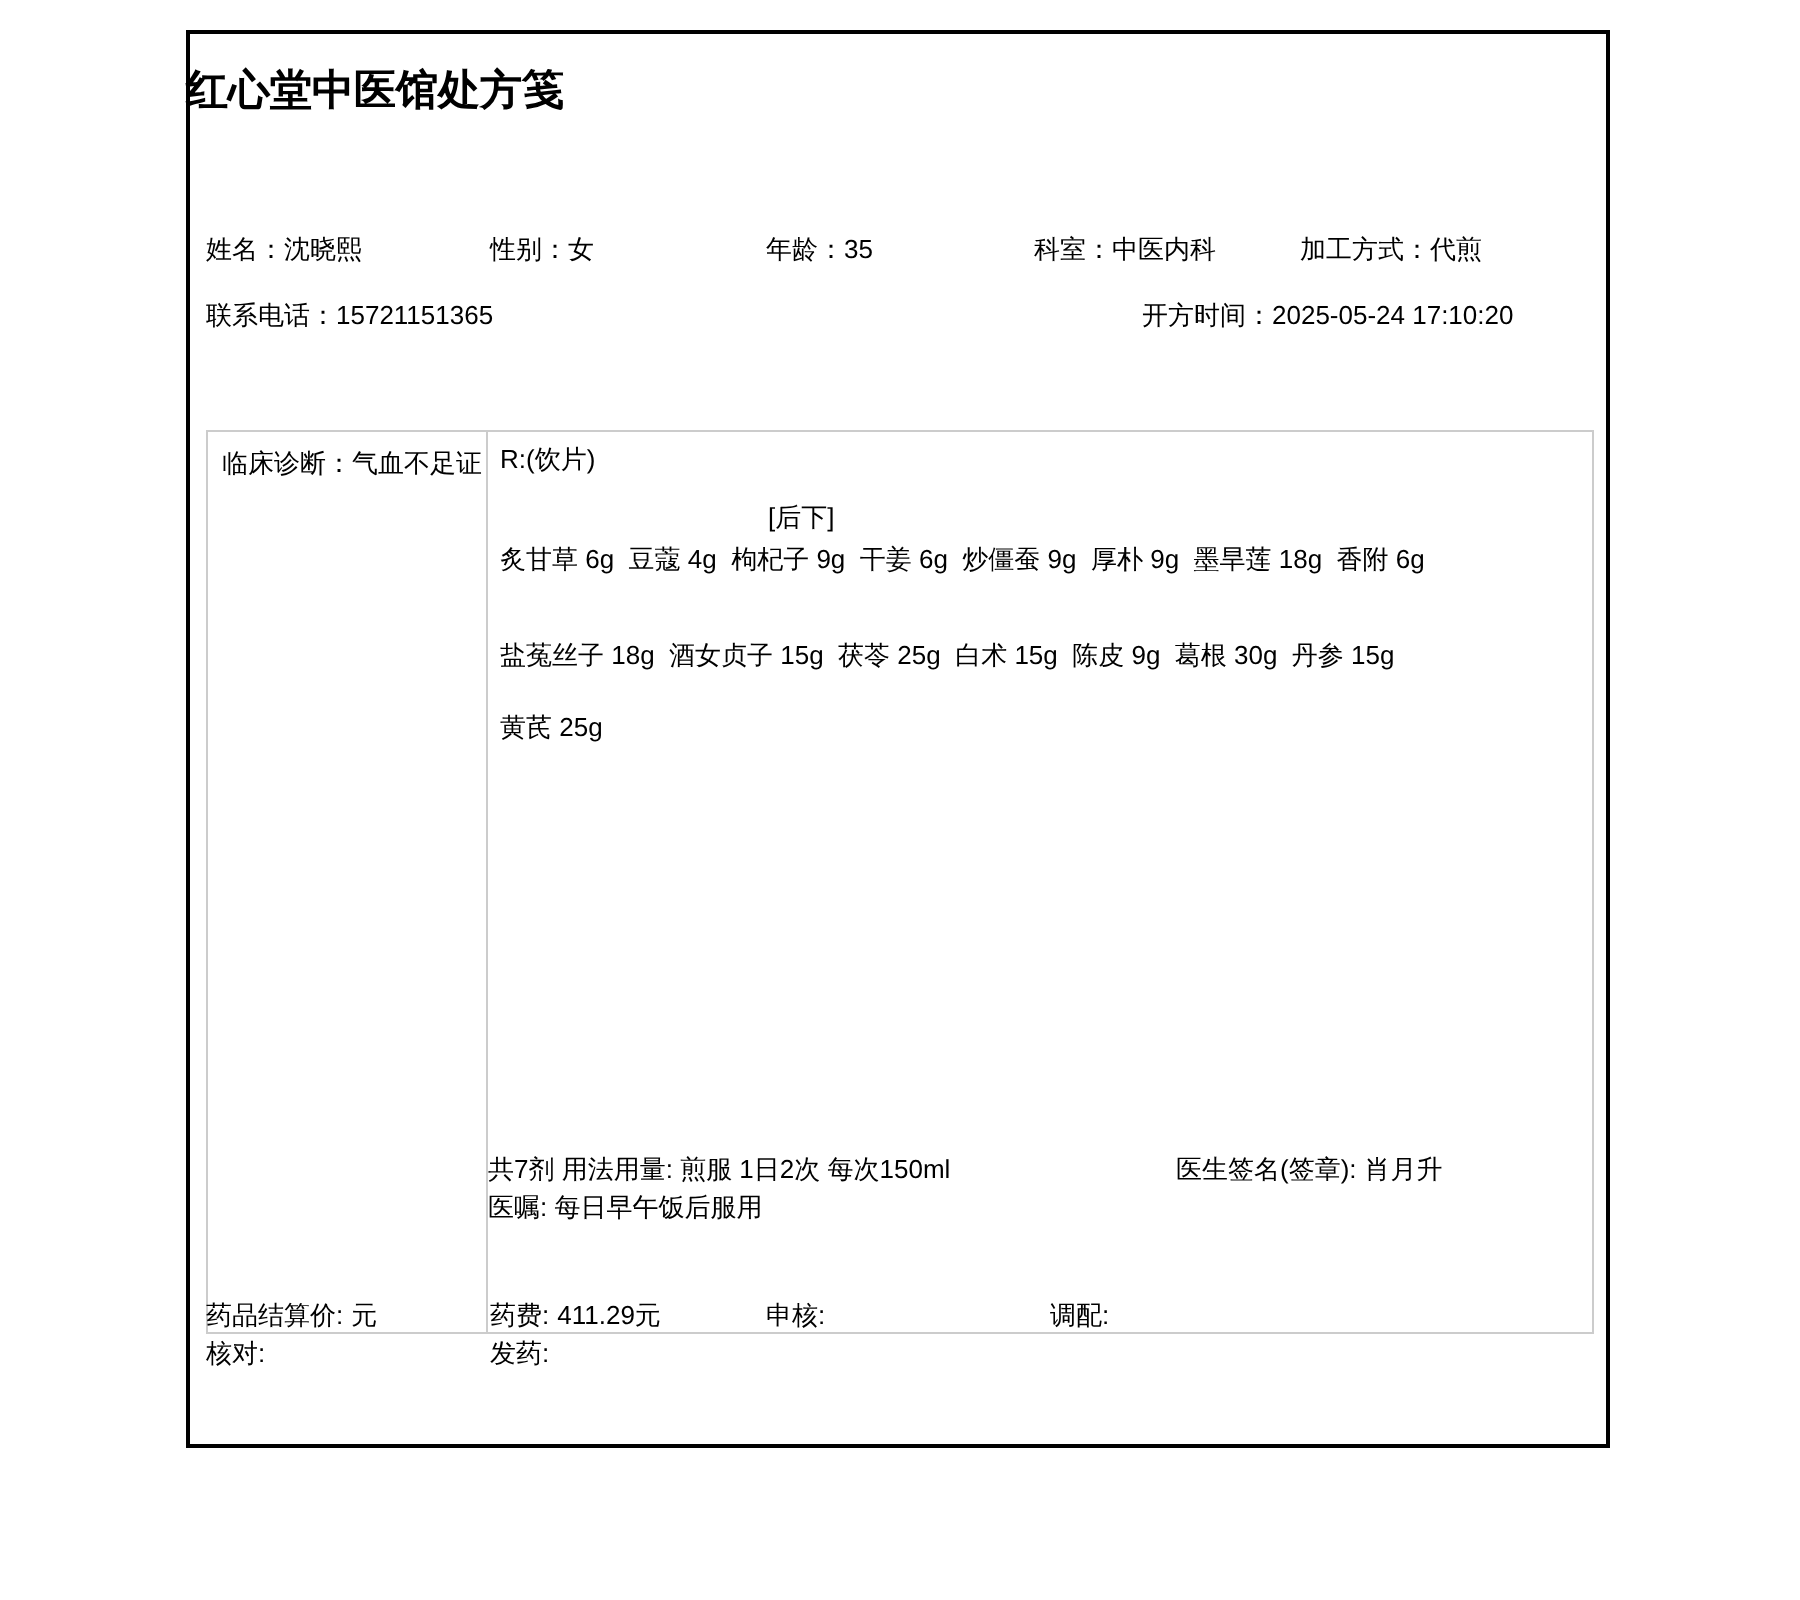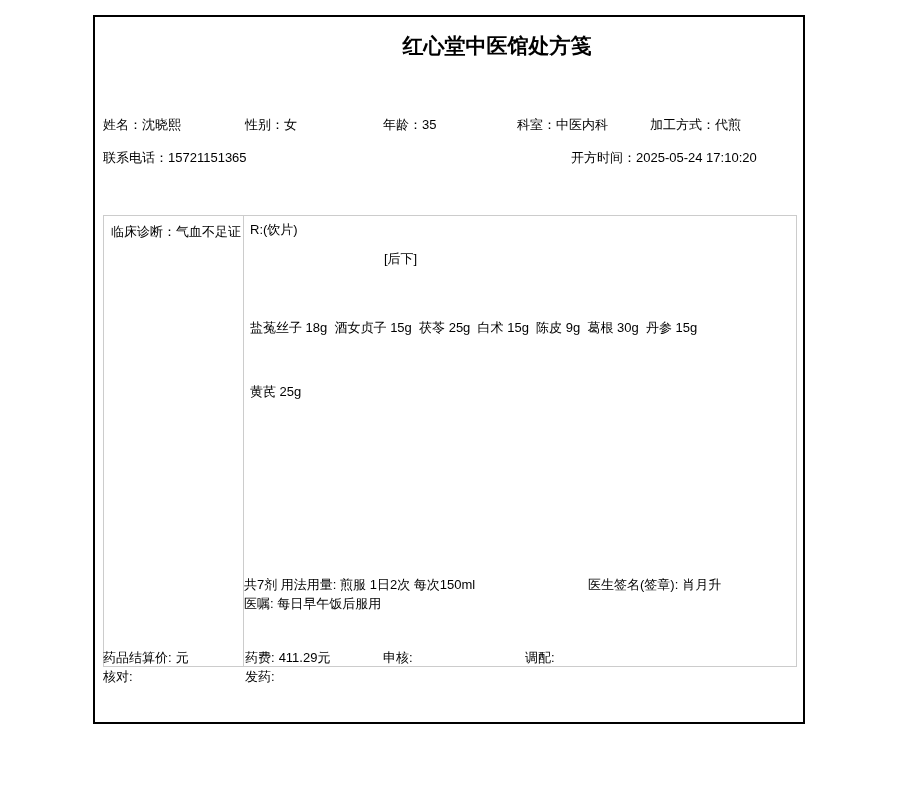--- a/index.html
+++ b/index.html
@@ -1,20 +1,20 @@
 <!DOCTYPE html>
 <html><head>
 <meta charset="utf-8">
 <style>
   html,body{margin:0;padding:0;background:#ffffff;}
   .page{position:relative;width:900px;height:800px;background:#ffffff;
         font-family:"Liberation Sans",sans-serif;color:#000;font-size:13px;line-height:16px;}
   .abs{position:absolute;}
   .frame{left:93px;top:15px;width:712px;height:709px;border:2px solid #000;box-sizing:border-box;}
-  .title{left:93px;top:33px;width:808px;text-align:center;font-size:21px;font-weight:bold;line-height:26px;}
+  .title{left:93px;top:33px;width:808px;font-size:21px;font-weight:bold;line-height:26px;}
   .rx-box{left:103px;top:215px;width:694px;height:452px;border:1px solid #ccc;box-sizing:border-box;}
   .rx-divider{position:absolute;left:139px;top:0;height:100%;width:1px;background:#ccc;}
   .diag{position:absolute;left:7px;top:6px;width:131px;line-height:19px;}
   .rx-header{position:absolute;left:146px;top:6px;}
   .decoct-note{position:absolute;left:233px;top:35px;margin-left:47px;}
   .herbline{position:absolute;left:146px;white-space:pre;}
   .usage{position:absolute;left:140px;top:361px;}
   .advice{position:absolute;left:140px;top:380px;}
   .sign{position:absolute;left:484px;top:361px;}
   .val-gap{margin-left:4px;}
@@ -38,22 +38,23 @@
   <span class="abs" style="left:571px;top:150px;"><span>开方时间：</span><span>2025-05-24 17:10:20</span></span>
 
   <div class="abs rx-box">
     <div class="rx-divider"></div>
 
     <div class="diag"><span>临床诊断：</span><span>气血不足证</span></div>
 
     <div class="rx-header">R:(饮片)</div>
     <div class="decoct-note">[后下]</div>
 
+    <div class="herbline" style="top:56px;">炙甘草 6g  豆蔻 4g  枸杞子 9g  干姜 6g  炒僵蚕 9g  厚朴 9g  墨旱莲 18g  香附 6g</div>
     <div class="herbline" style="top:104px;">盐菟丝子 18g  酒女贞子 15g  茯苓 25g  白术 15g  陈皮 9g  葛根 30g  丹参 15g</div>
-    <div class="herbline" style="top:168px;">黄芪 25g</div>
+    <div class="herbline" style="top:140px;">黄芪 25g</div>
 
     <div class="usage">共7剂 用法用量: 煎服 1日2次 每次150ml</div>
     <div class="advice">医嘱: 每日早午饭后服用</div>
     <div class="sign"><span>医生签名(签章):</span><span class="val-gap">肖月升</span></div>
   </div>
 
   <span class="abs" style="left:103px;top:650px;"><span>药品结算价:</span><span class="val-gap">元</span></span>
   <span class="abs" style="left:245px;top:650px;"><span>药费:</span><span class="val-gap">411.29元</span></span>
   <span class="abs" style="left:383px;top:650px;">申核:</span>
   <span class="abs" style="left:525px;top:650px;">调配:</span>

